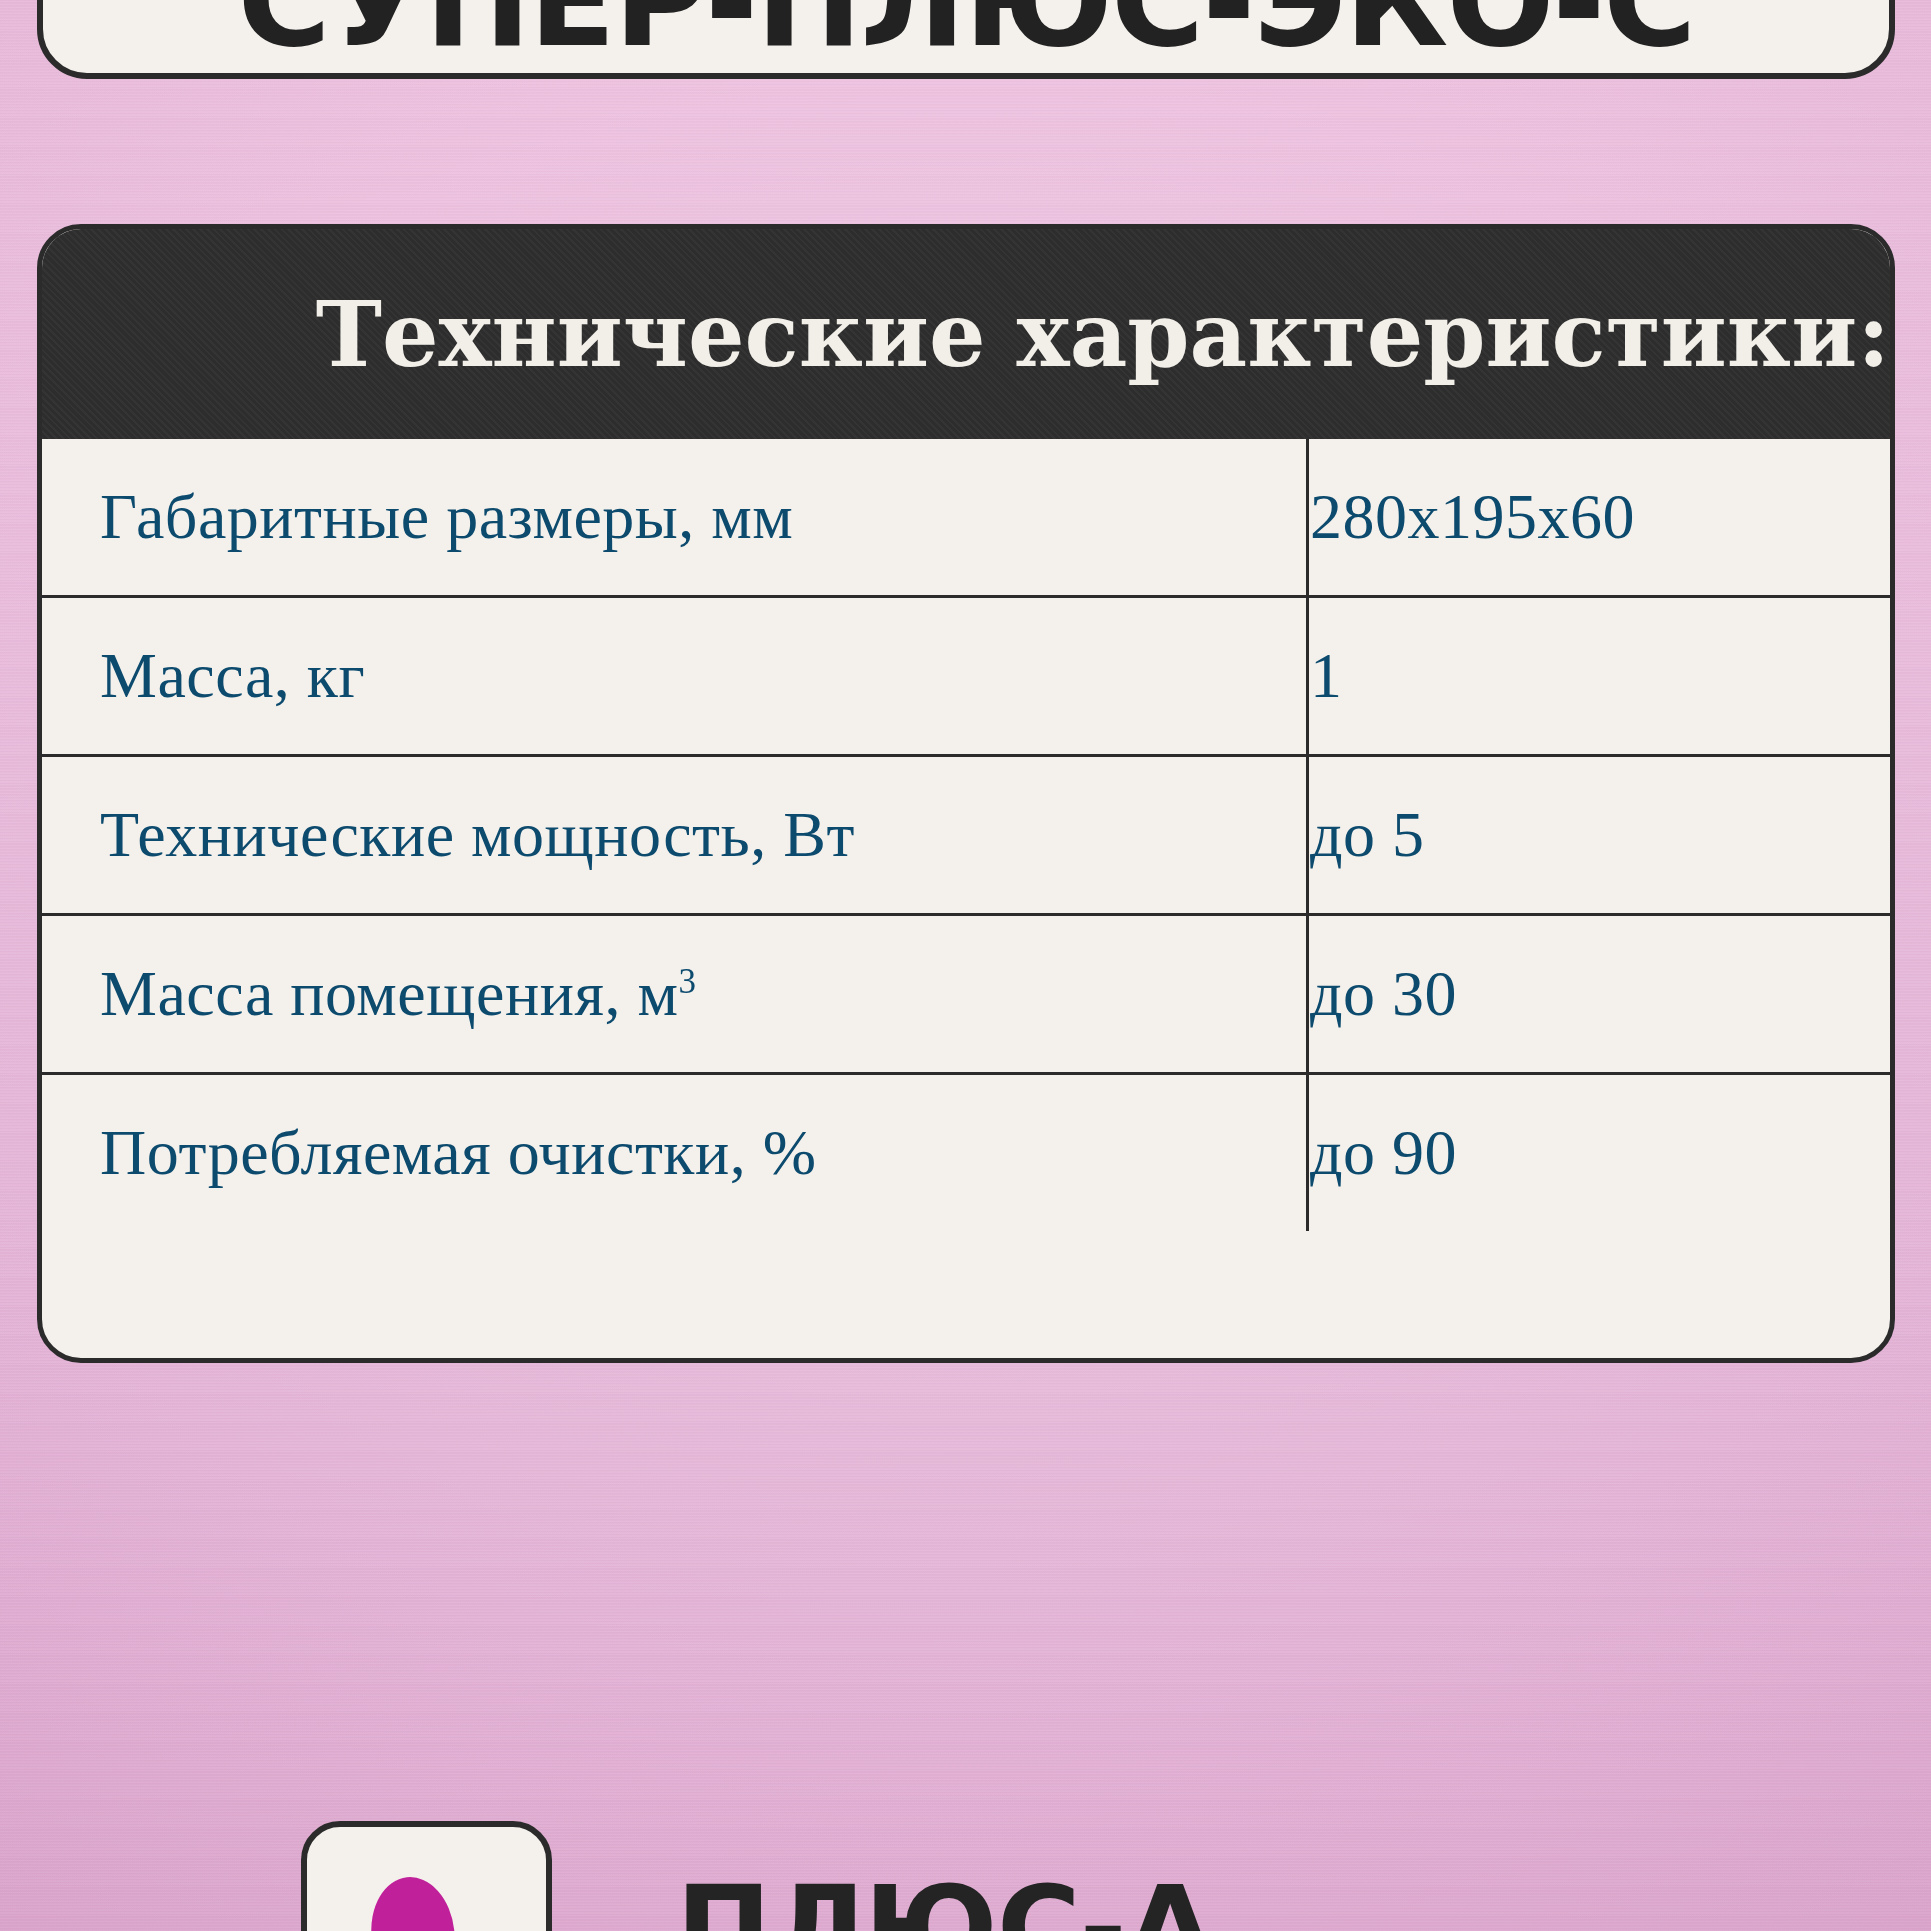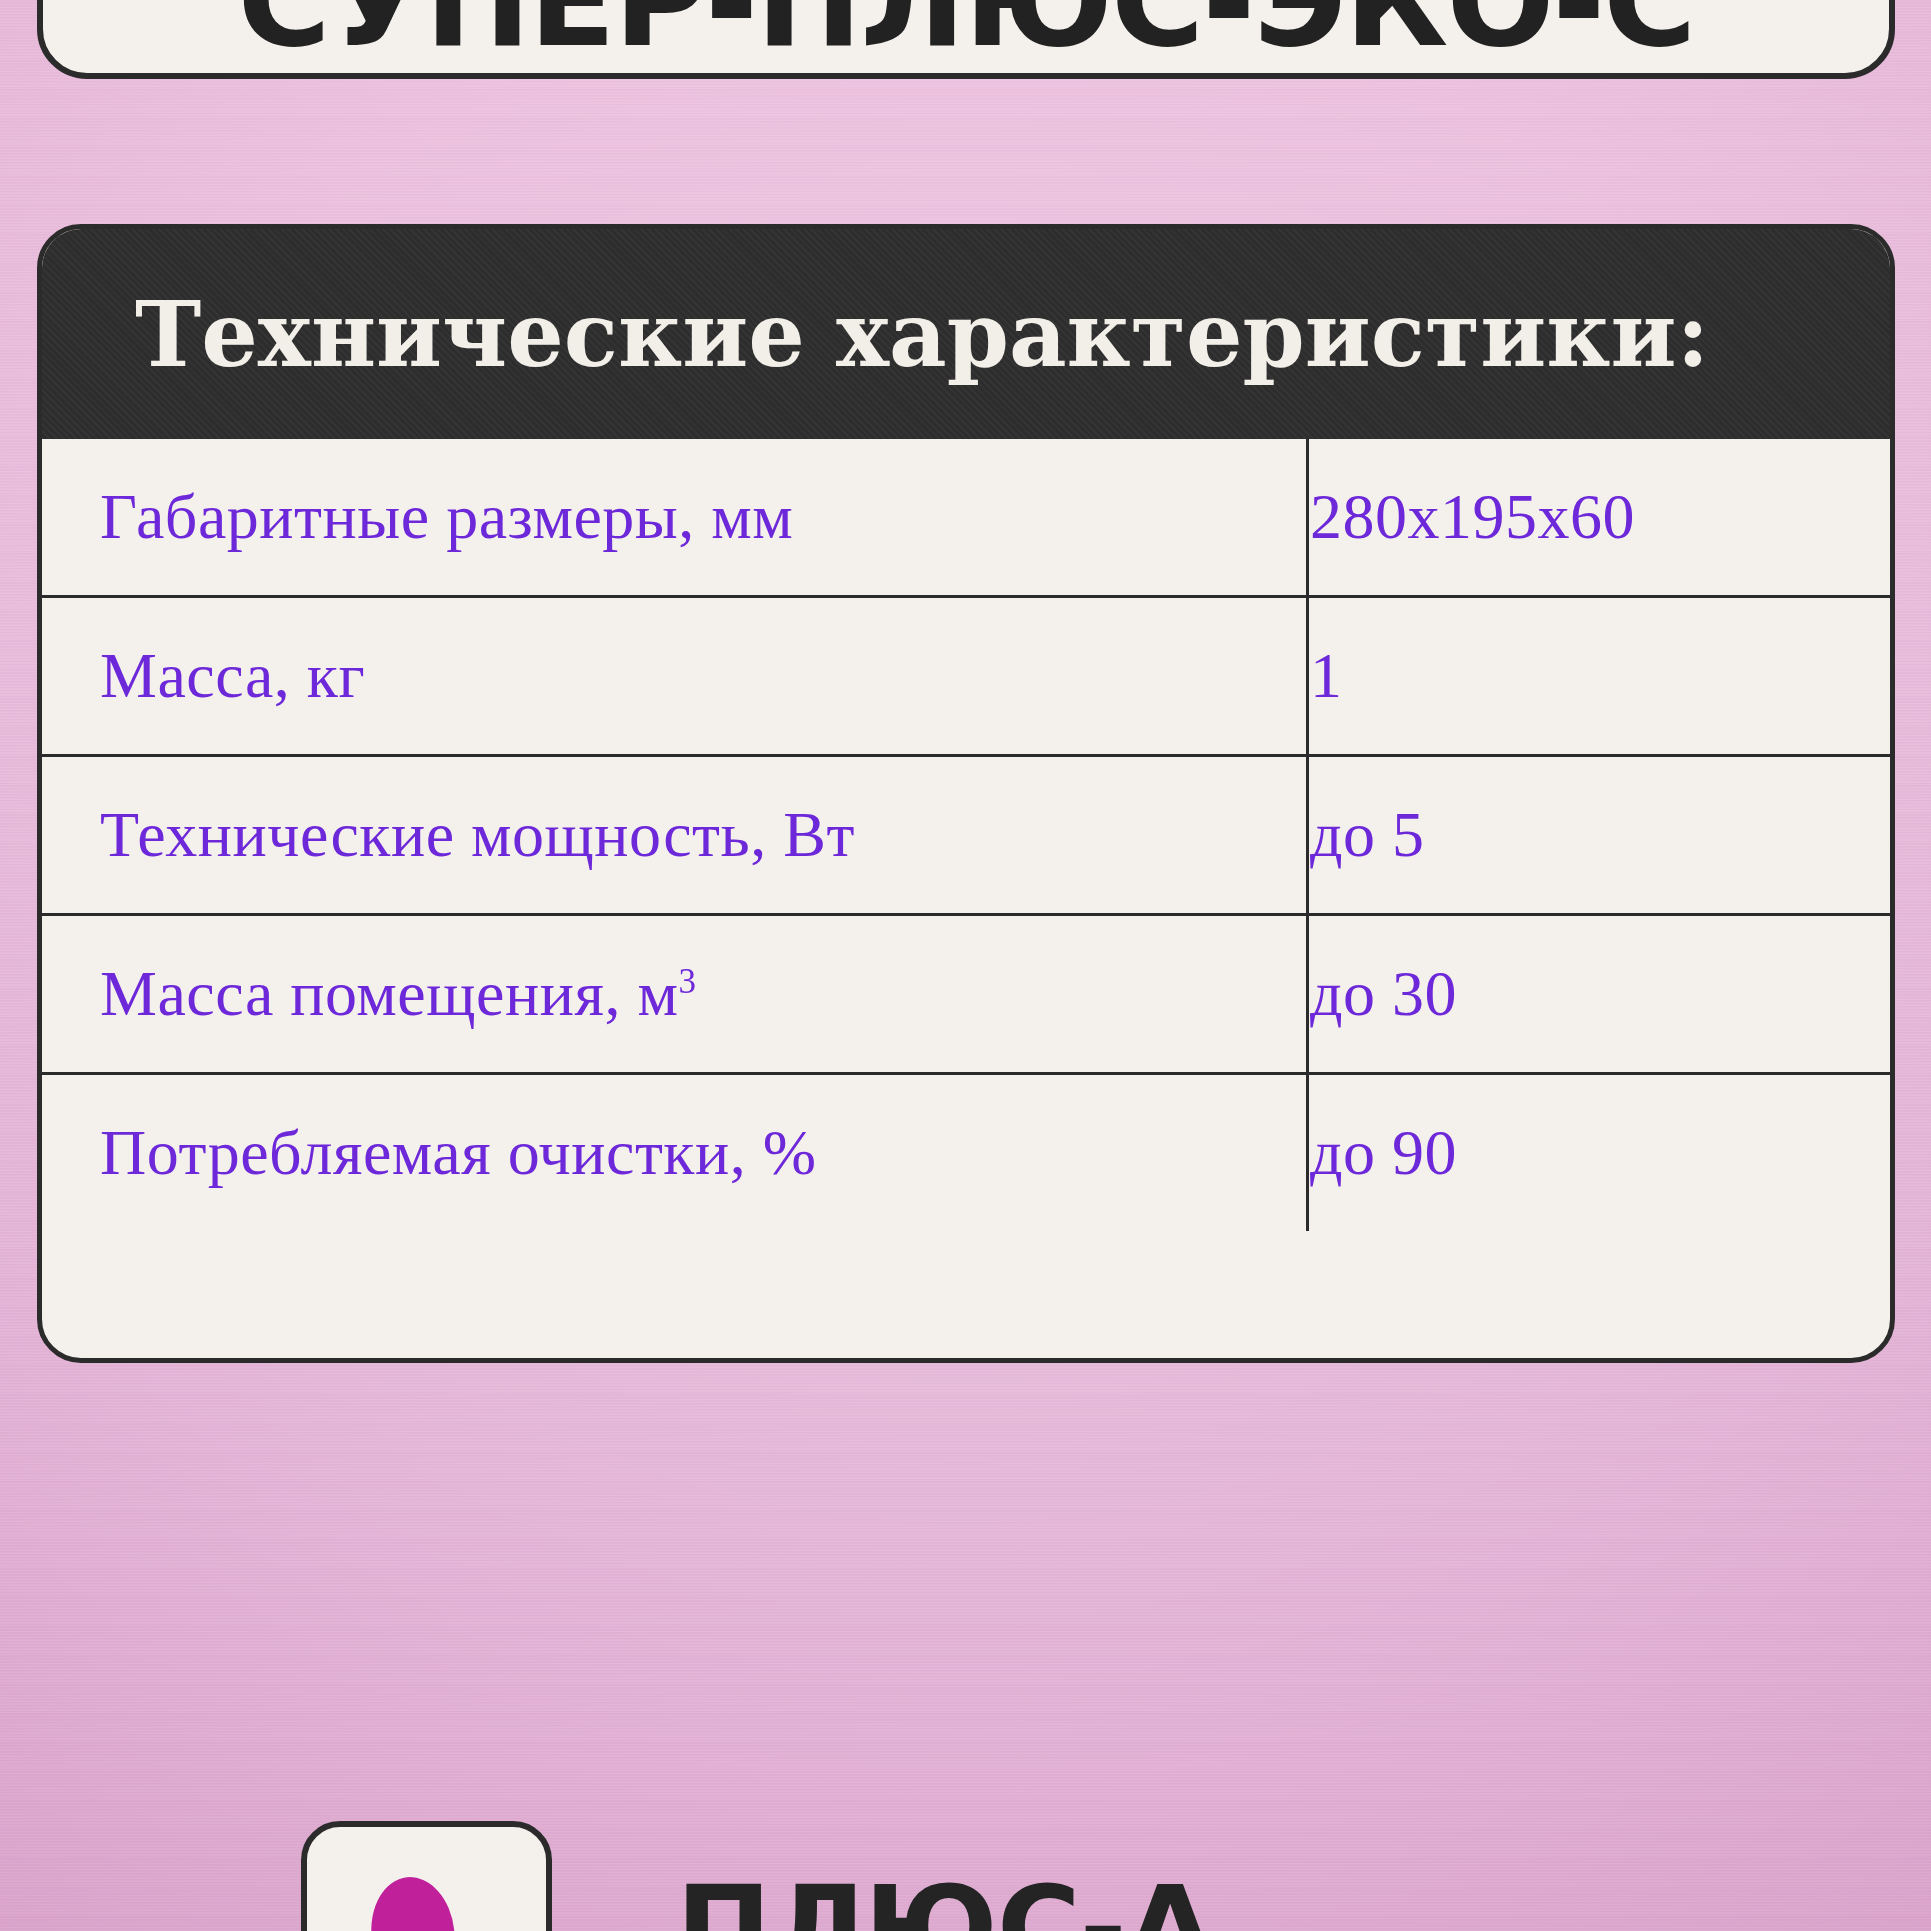--- a/index.html
+++ b/index.html
@@ -66,41 +66,42 @@
     overflow: hidden;
   }
   .spec-header {
     height: 210px;
     background: #2d2d2d;
     background-image: repeating-linear-gradient(45deg, rgba(255,255,255,0.035) 0px, rgba(255,255,255,0.035) 1.9px, rgba(0,0,0,0) 1.9px, rgba(0,0,0,0) 4.8px);
     display: flex;
     align-items: center;
     padding-left: 93px;
     box-sizing: border-box;
+    justify-content: flex-end;
   }
   .spec-header .hdr-text {
     font-family: "DejaVu Serif", serif;
     font-weight: bold;
     font-size: 89px;
     color: #f2efe9;
     letter-spacing: 0px;
     white-space: nowrap;
   }
 
   table.spec-table {
     width: 100%;
     border-collapse: collapse;
     table-layout: fixed;
   }
   table.spec-table td {
     border-top: 3.9px solid #2b2b2b;
     height: 154px;
     vertical-align: middle;
     font-size: 64px;
-    color: #6d28d9;
+    color: #0c4a6e;
     background: transparent;
   }
   table.spec-table tr:first-child td {
     border-top: none;
   }
   td.label-cell {
     padding-left: 58px;
     padding-right: 19.3px;
     letter-spacing: 0.5px;
   }

